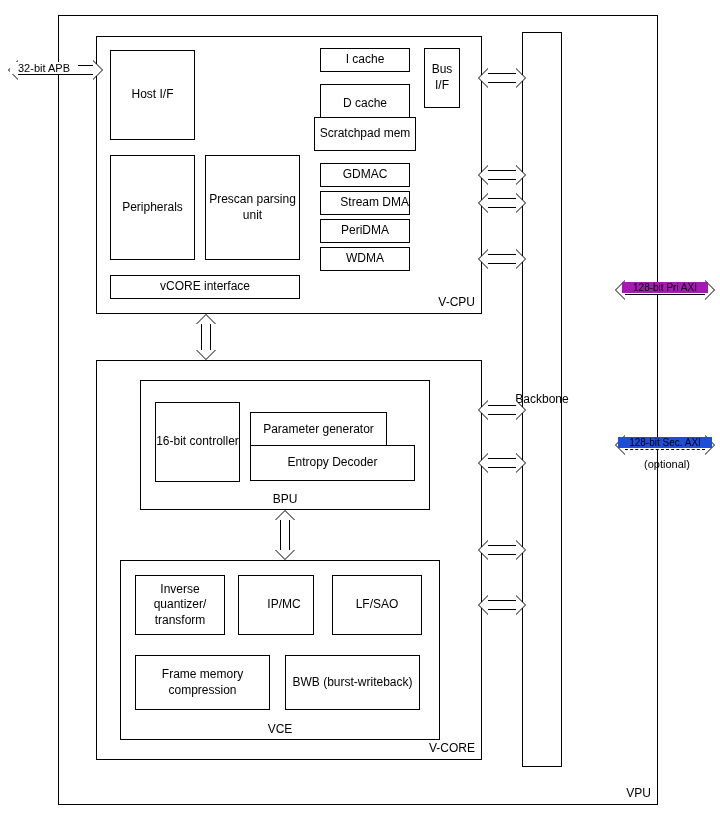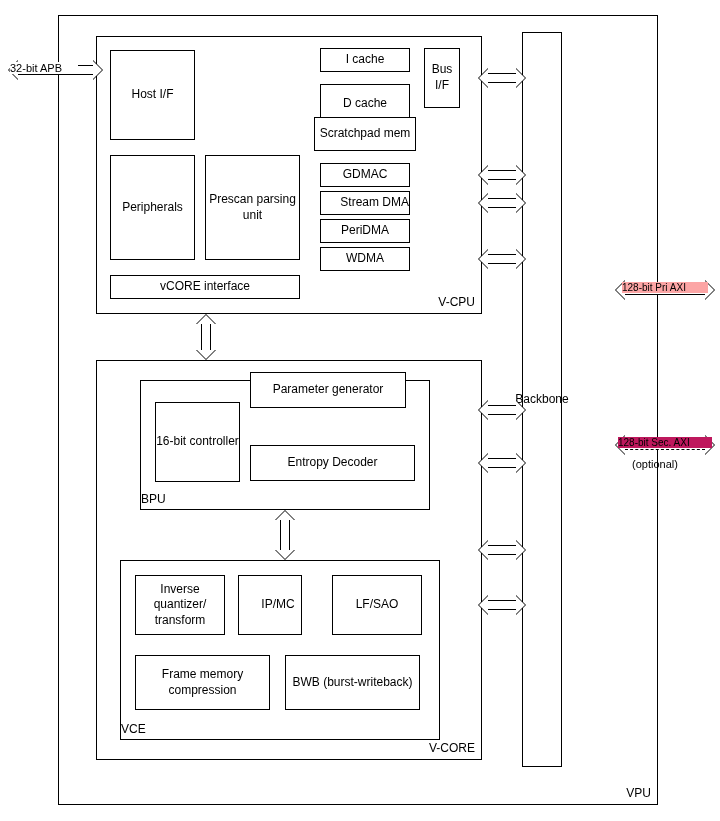--- a/index.html
+++ b/index.html
@@ -1,19 +1,19 @@
 <!DOCTYPE html>
 <html><head>
 <meta charset="utf-8">
 <style>
   * { box-sizing: border-box; margin: 0; padding: 0; }
   body { font-family: Arial, Helvetica, sans-serif; font-size: 12px; background: #fff; }
   .stage { position: relative; width: 720px; height: 821px; }
   .box { position: absolute; border: 1px solid #000; background: #fff; display: flex; align-items: center; justify-content: center; text-align: center; line-height: 1.3; }
-  .lbl { position: absolute; text-align: left; }
+  .lbl { position: absolute; text-align: center; }
   .corner-label { position: absolute; right: 6px; bottom: 4px; }
   .frame { position: absolute; border: 1px solid #000; }
   
   .arr-h { position: absolute; height: 20px; }
   .arr-h .shaft { position: absolute; top: 5px; bottom: 5px; left: 10px; right: 10px; border-top: 1px solid #000; border-bottom: 1px solid #000; background: #fff; }
   .arr-h .head-l, .arr-h .head-r { position: absolute; width: 0; height: 0; top: 0; border-top: 10px solid transparent; border-bottom: 10px solid transparent; }
   .arr-h .head-l { left: 0; border-right: 10px solid #000; }
   .arr-h .head-l::after { content:""; position:absolute; left:1px; top:-9px; border-top:9px solid transparent; border-bottom:9px solid transparent; border-right:9px solid #fff; }
   .arr-h .head-r { right: 0; border-left: 10px solid #000; }
   .arr-h .head-r::after { content:""; position:absolute; right:1px; top:-9px; border-top:9px solid transparent; border-bottom:9px solid transparent; border-left:9px solid #fff; }
@@ -90,34 +90,34 @@
   <div class="frame" style="left:96px; top:360px; width:386px; height:400px;">
     <div class="corner-label">V-CORE</div>
   </div>
 
   <div class="frame" style="left:140px; top:380px; width:290px; height:130px;">
     <div class="lbl" style="left:0; right:0; bottom:3px;">BPU</div>
   </div>
   <div class="box" style="left:155px; top:402px; width:85px; height:80px;">
       <span>16-bit controller</span>
     </div>
-  <div class="box" style="left:250px; top:372px; width:156px; height:36px;">
+  <div class="box" style="left:250px; top:412px; width:137px; height:36px;">
       <span>Parameter generator</span>
     </div>
   <div class="box" style="left:250px; top:445px; width:165px; height:36px;">
       <span>Entropy Decoder</span>
     </div>
 
   <div class="frame" style="left:120px; top:560px; width:320px; height:180px;">
     <div class="lbl" style="left:0; right:0; bottom:3px;">VCE</div>
   </div>
   <div class="box" style="left:135px; top:575px; width:90px; height:60px;">
       <span>Inverse quantizer/ transform</span>
     </div>
-  <div class="box" style="left:238px; top:575px; width:64px; height:60px;padding-left:16px;">
+  <div class="box" style="left:238px; top:575px; width:76px; height:60px;padding-left:16px;">
       <span>IP/MC</span>
     </div>
   <div class="box" style="left:332px; top:575px; width:90px; height:60px;">
       <span>LF/SAO</span>
     </div>
   <div class="box" style="left:135px; top:655px; width:135px; height:55px;">
       <span>Frame memory compression</span>
     </div>
   <div class="box" style="left:285px; top:655px; width:135px; height:55px;">
       <span>BWB (burst-writeback)</span>
@@ -128,28 +128,28 @@
       <div class="shaft"></div>
       <div class="head-r"></div>
     </div>
   <div class="lbl" style="left:10px; top:62px; width:68px; font-size:11px; background:#fff;">32-bit APB</div>
 
   <div class="arr-h" style="left:615px; top:280px; width:100px;">
       <div class="head-l"></div>
       <div class="shaft"></div>
       <div class="head-r"></div>
     </div>
-  <div class="lbl" style="left:622px; top:282px; width:86px; font-size:10px; background:#fca5a5;">128-bit Pri AXI</div>
+  <div class="lbl" style="left:622px; top:282px; width:86px; font-size:10px; background:#a21caf;">128-bit Pri AXI</div>
 
   <div class="arr-h dashed" style="left:615px; top:435px; width:100px;">
       <div class="head-l"></div>
       <div class="shaft"></div>
       <div class="head-r"></div>
     </div>
-  <div class="lbl" style="left:618px; top:437px; width:94px; font-size:10px; background:#be185d;">128-bit Sec. AXI</div>
+  <div class="lbl" style="left:618px; top:437px; width:94px; font-size:10px; background:#1d4ed8;">128-bit Sec. AXI</div>
   <div class="lbl" style="left:632px; top:458px; width:70px; font-size:11px;">(optional)</div>
 
   <div class="arr-h" style="left:478px; top:68px; width:48px;">
       <div class="head-l"></div>
       <div class="shaft"></div>
       <div class="head-r"></div>
     </div>
   <div class="arr-h" style="left:478px; top:165px; width:48px;">
       <div class="head-l"></div>
       <div class="shaft"></div>

